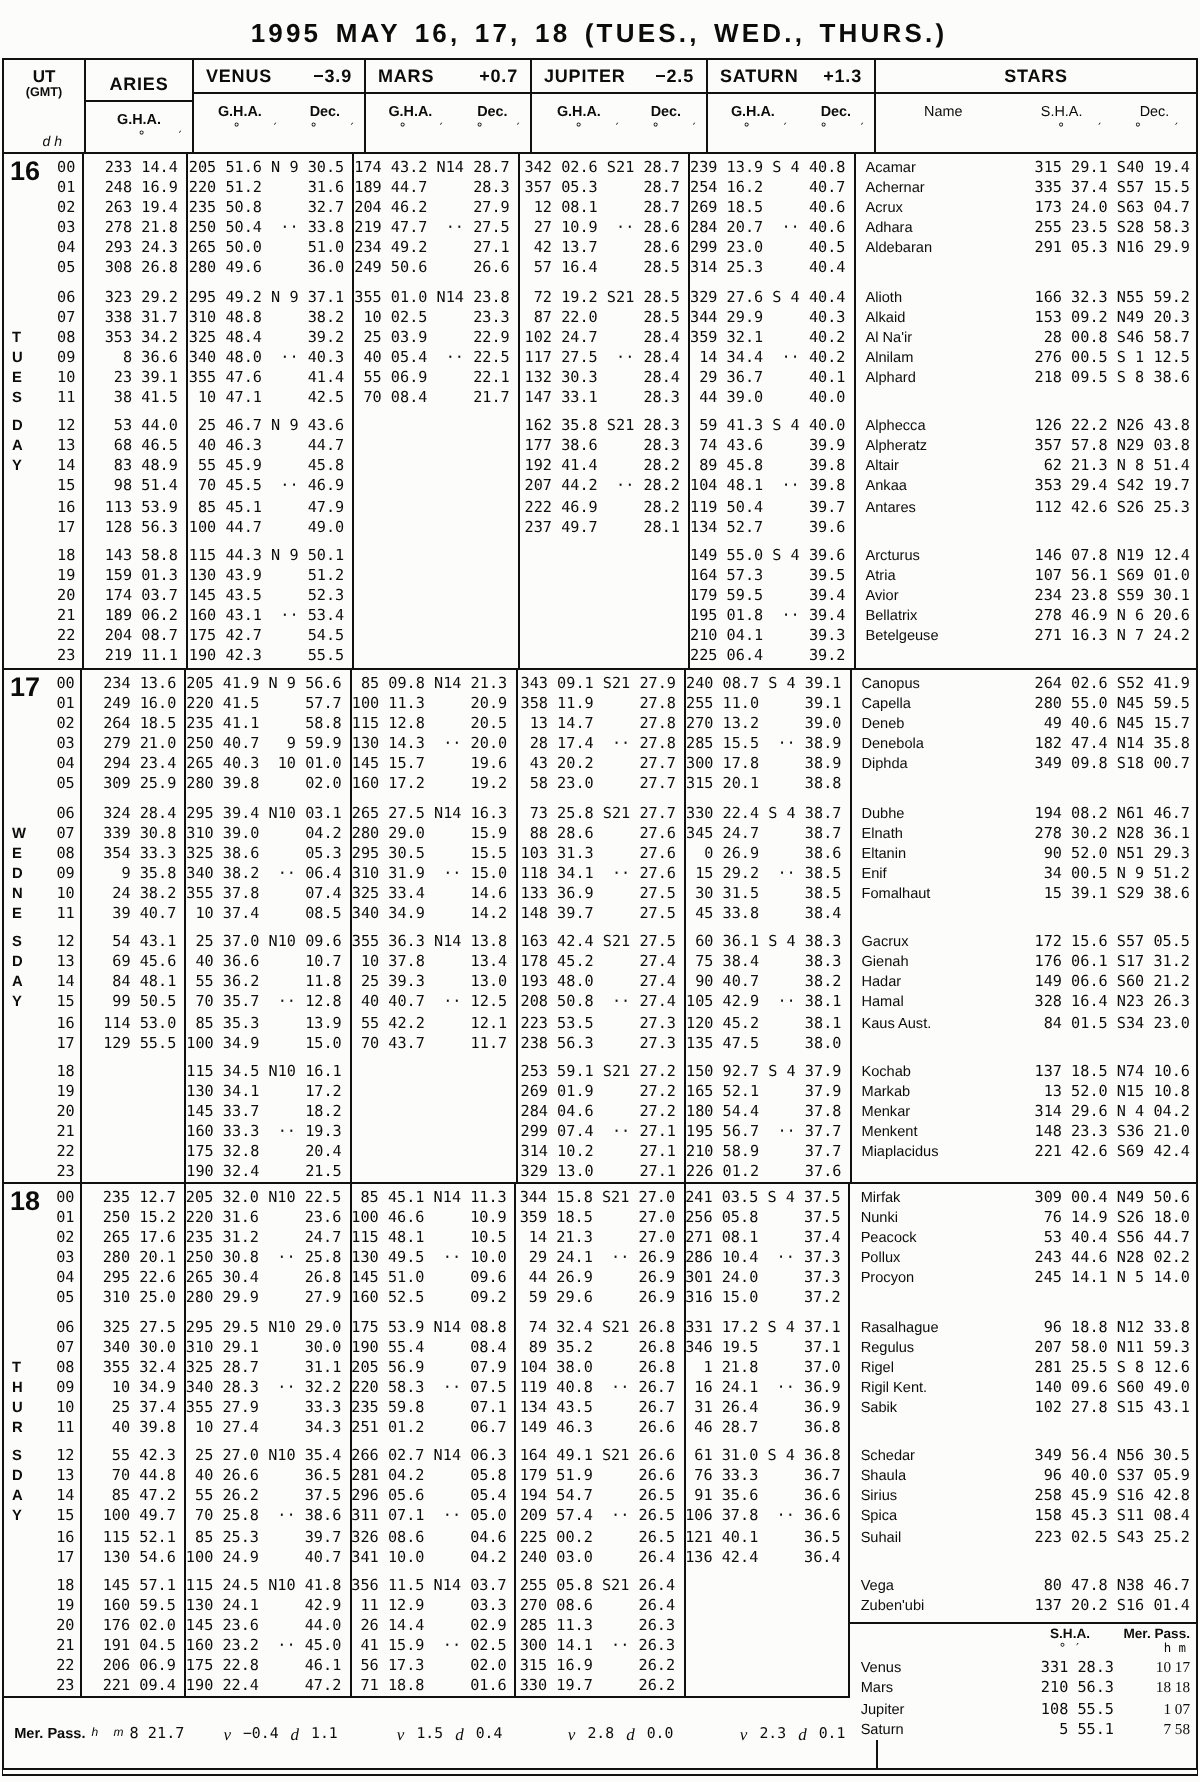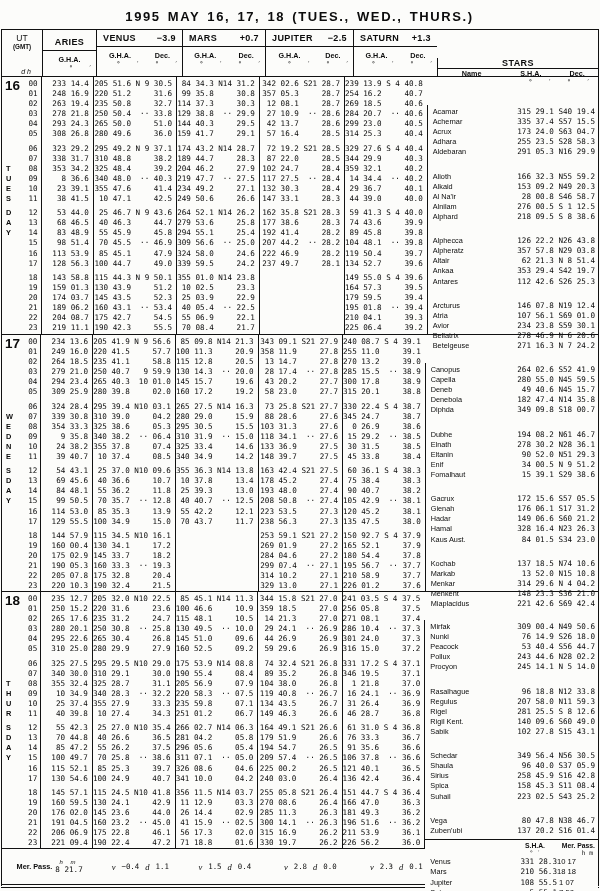--- a/index.html
+++ b/index.html
@@ -5,38 +5,38 @@
   * { box-sizing: border-box; margin: 0; padding: 0; }
   html,body { width:600px; height:891px; background:#fcfcfa; color:#0c0c0c;
     font-family:"Liberation Sans", sans-serif; }
   .page { position:relative; width:600px; height:891px; padding:3px 2px 0 1px; overflow:hidden; }
   .title { text-align:center; font-size:13px; font-weight:700; letter-spacing:1.6px;
     padding:6px 0 5px 0; word-spacing:2px; }
   .table { width:598px; border:1.5px solid #111; border-bottom:4px double #111; background:#fcfcfa; }
 
   
   .w-ut{width:40px;} .w-aries{width:54px;justify-content:center;} .w-venus{width:86px;} .w-mars{width:83px;}
-  .w-jup{width:88px;} .w-sat{width:84px;} .w-stars{flex:1;margin-top:28px;}
+  .w-jup{width:88px;} .w-sat{width:84px;} .w-stars{flex:1;}
 
   
   .hdr { display:flex; border-bottom:1.3px solid #111; height:47px; }
   .hdr .hcell + .hcell { border-left:1.3px solid #111; }
   .hcell { display:flex; flex-direction:column; }
   .h-ut { padding:3px 2px 1px 2px; align-items:center; }
-  .ut-t { font-size:8.5px; font-weight:400;text-align:center; }
+  .ut-t { font-size:8.5px; font-weight:700;text-align:center; }
   .ut-g { font-size:6.3px; font-weight:700; }
   .ut-dh { margin-top:auto; font-style:italic; font-size:7px; align-self:flex-end; padding-right:9px; }
   .h-top { height:17px; display:flex; align-items:center; justify-content:center;
     border-bottom:1px solid #111; font-weight:700; font-size:9px; letter-spacing:0.4px; }
   .h-top.split { justify-content:space-between; padding:0 6px; }
   .h-sub { height:13px; display:flex; justify-content:space-around; align-items:flex-end;
     font-size:7.2px; font-weight:700; }
   .h-units { height:9px; font-family:"DejaVu Sans Mono", monospace; font-size:6.4px;
     white-space:pre; text-align:right; padding-right:4px; }
-  .h-sub3 { height:13px; display:flex; align-items:flex-end; font-size:7.2px; font-weight:700;justify-content:flex-end; }
+  .h-sub3 { height:13px; display:flex; align-items:flex-end; font-size:7.2px; font-weight:400;justify-content:flex-end; }
   .h-sub3 span:nth-child(1){ width:42%; text-align:center; }
   .h-sub3 span:nth-child(2){ width:32%; text-align:center; }
   .h-sub3 span:nth-child(3){ width:26%; text-align:center; }
 
   
   .day-block { display:flex; height:257px; position:relative; }
   #days .day-block + .day-block { border-top:1.3px solid #111; }
   .day-block .col + .col { border-left:1.3px solid #111; }
   .col { padding-top:2px; }
   .grp, .sgrp { margin-bottom:4px; }
@@ -61,32 +61,32 @@
   .pt-h1 { width:44px; text-align:center; }
   .pt-h2 { width:38px; text-align:right; }
   .pt-units { display:flex; font-family:"DejaVu Sans Mono", monospace; font-size:6.2px; height:8px; }
   .pt-units .sp { flex:1; }
   .pt-u1 { width:44px; text-align:center; }
   .pt-u2 { width:38px; text-align:right; padding-right:2px; }
   .pt-row { display:flex; line-height:10.3px; }
   .pt-name { flex:1; font-size:7.3px; }
   .pt-sha { width:44px; font-family:"DejaVu Sans Mono", monospace; font-size:7.6px;
     white-space:pre; text-align:right; }
-  .pt-mp { width:38px; font-family:Liberation Sans, sans-serif; font-size:7.6px;
-    white-space:pre; }
+  .pt-mp { width:38px; font-family:Liberation Serif, serif; font-size:7.6px;
+    white-space:pre; text-align:right; }
 
   
   .footer { display:flex; height:36px; }
   .footer > div + div { border-left:1.3px solid #111; }
   .f-cell { border-top:1.3px solid #111; display:flex; align-items:center; justify-content:center; }
   .f-merged { width:95.3px; gap:3px; }
   .f-venus{width:86px;} .f-mars{width:83px;} .f-jup{width:88px;} .f-sat{width:84px;}
   .f-stars { flex:1; }
   .mp-label { font-size:7.3px; font-weight:700; }
-  .mp-wrap { display:flex; flex-direction:column; align-items:center; }
+  .mp-wrap { display:flex; align-items:center; }
   .mp-units { font-style:italic; font-size:6px; line-height:6px; letter-spacing:3px; }
   .mp-value { font-family:"DejaVu Sans Mono", monospace; font-size:7.6px; }
   .vd-cell { gap:6px; font-size:7.6px; }
   .vd-lab { font-style:italic; font-family:"Liberation Serif", serif; font-size:8.5px; }
   .vd-val { font-family:"DejaVu Sans Mono", monospace; font-size:7.4px; }
 </style>
 </head>
 <body>
 
 <div class="page">
@@ -333,44 +333,28 @@
               <div class="nline">115 44.3 N 9 50.1</div>
               <div class="nline">130 43.9     51.2</div>
               <div class="nline">145 43.5     52.3</div>
               <div class="nline">160 43.1  ·· 53.4</div>
               <div class="nline">175 42.7     54.5</div>
               <div class="nline">190 42.3     55.5</div>
             </div>
           </div>
           <div class="col num-col w-mars">
             <div class="grp">
-              <div class="nline"> 84 34.3 N14 31.2</div>
-              <div class="nline"> 99 35.8     30.8</div>
-              <div class="nline">114 37.3     30.3</div>
-              <div class="nline">129 38.8  ·· 29.9</div>
-              <div class="nline">144 40.3     29.5</div>
-              <div class="nline">159 41.7     29.1</div>
-            </div>
-            <div class="grp">
               <div class="nline">174 43.2 N14 28.7</div>
               <div class="nline">189 44.7     28.3</div>
               <div class="nline">204 46.2     27.9</div>
               <div class="nline">219 47.7  ·· 27.5</div>
               <div class="nline">234 49.2     27.1</div>
               <div class="nline">249 50.6     26.6</div>
             </div>
             <div class="grp">
-              <div class="nline">264 52.1 N14 26.2</div>
-              <div class="nline">279 53.6     25.8</div>
-              <div class="nline">294 55.1     25.4</div>
-              <div class="nline">309 56.6  ·· 25.0</div>
-              <div class="nline">324 58.0     24.6</div>
-              <div class="nline">339 59.5     24.2</div>
-            </div>
-            <div class="grp">
               <div class="nline">355 01.0 N14 23.8</div>
               <div class="nline"> 10 02.5     23.3</div>
               <div class="nline"> 25 03.9     22.9</div>
               <div class="nline"> 40 05.4  ·· 22.5</div>
               <div class="nline"> 55 06.9     22.1</div>
               <div class="nline"> 70 08.4     21.7</div>
             </div>
           </div>
           <div class="col num-col w-jup">
             <div class="grp">
@@ -649,28 +633,20 @@
               <div class="nline"> 39 40.7</div>
             </div>
             <div class="grp">
               <div class="nline"> 54 43.1</div>
               <div class="nline"> 69 45.6</div>
               <div class="nline"> 84 48.1</div>
               <div class="nline"> 99 50.5</div>
               <div class="nline">114 53.0</div>
               <div class="nline">129 55.5</div>
             </div>
-            <div class="grp">
-              <div class="nline">144 57.9</div>
-              <div class="nline">160 00.4</div>
-              <div class="nline">175 02.9</div>
-              <div class="nline">190 05.3</div>
-              <div class="nline">205 07.8</div>
-              <div class="nline">220 10.3</div>
-            </div>
           </div>
           <div class="col num-col w-venus">
             <div class="grp">
               <div class="nline">205 41.9 N 9 56.6</div>
               <div class="nline">220 41.5     57.7</div>
               <div class="nline">235 41.1     58.8</div>
               <div class="nline">250 40.7   9 59.9</div>
               <div class="nline">265 40.3  10 01.0</div>
               <div class="nline">280 39.8     02.0</div>
             </div>
@@ -1145,28 +1121,20 @@
               <div class="nline"> 31 26.4     36.9</div>
               <div class="nline"> 46 28.7     36.8</div>
             </div>
             <div class="grp">
               <div class="nline"> 61 31.0 S 4 36.8</div>
               <div class="nline"> 76 33.3     36.7</div>
               <div class="nline"> 91 35.6     36.6</div>
               <div class="nline">106 37.8  ·· 36.6</div>
               <div class="nline">121 40.1     36.5</div>
               <div class="nline">136 42.4     36.4</div>
-            </div>
-            <div class="grp">
-              <div class="nline">151 44.7 S 4 36.4</div>
-              <div class="nline">166 47.0     36.3</div>
-              <div class="nline">181 49.3     36.2</div>
-              <div class="nline">196 51.6  ·· 36.2</div>
-              <div class="nline">211 53.9     36.1</div>
-              <div class="nline">226 56.2     36.0</div>
             </div>
           </div>
           <div class="col stars-col w-stars">
             <div class="sgrp">
               <div class="sline">
                 <span class="sname">Mirfak</span>
                 <span class="snum">309 00.4 N49 50.6</span>
               </div>
               <div class="sline">
                 <span class="sname">Nunki</span>

